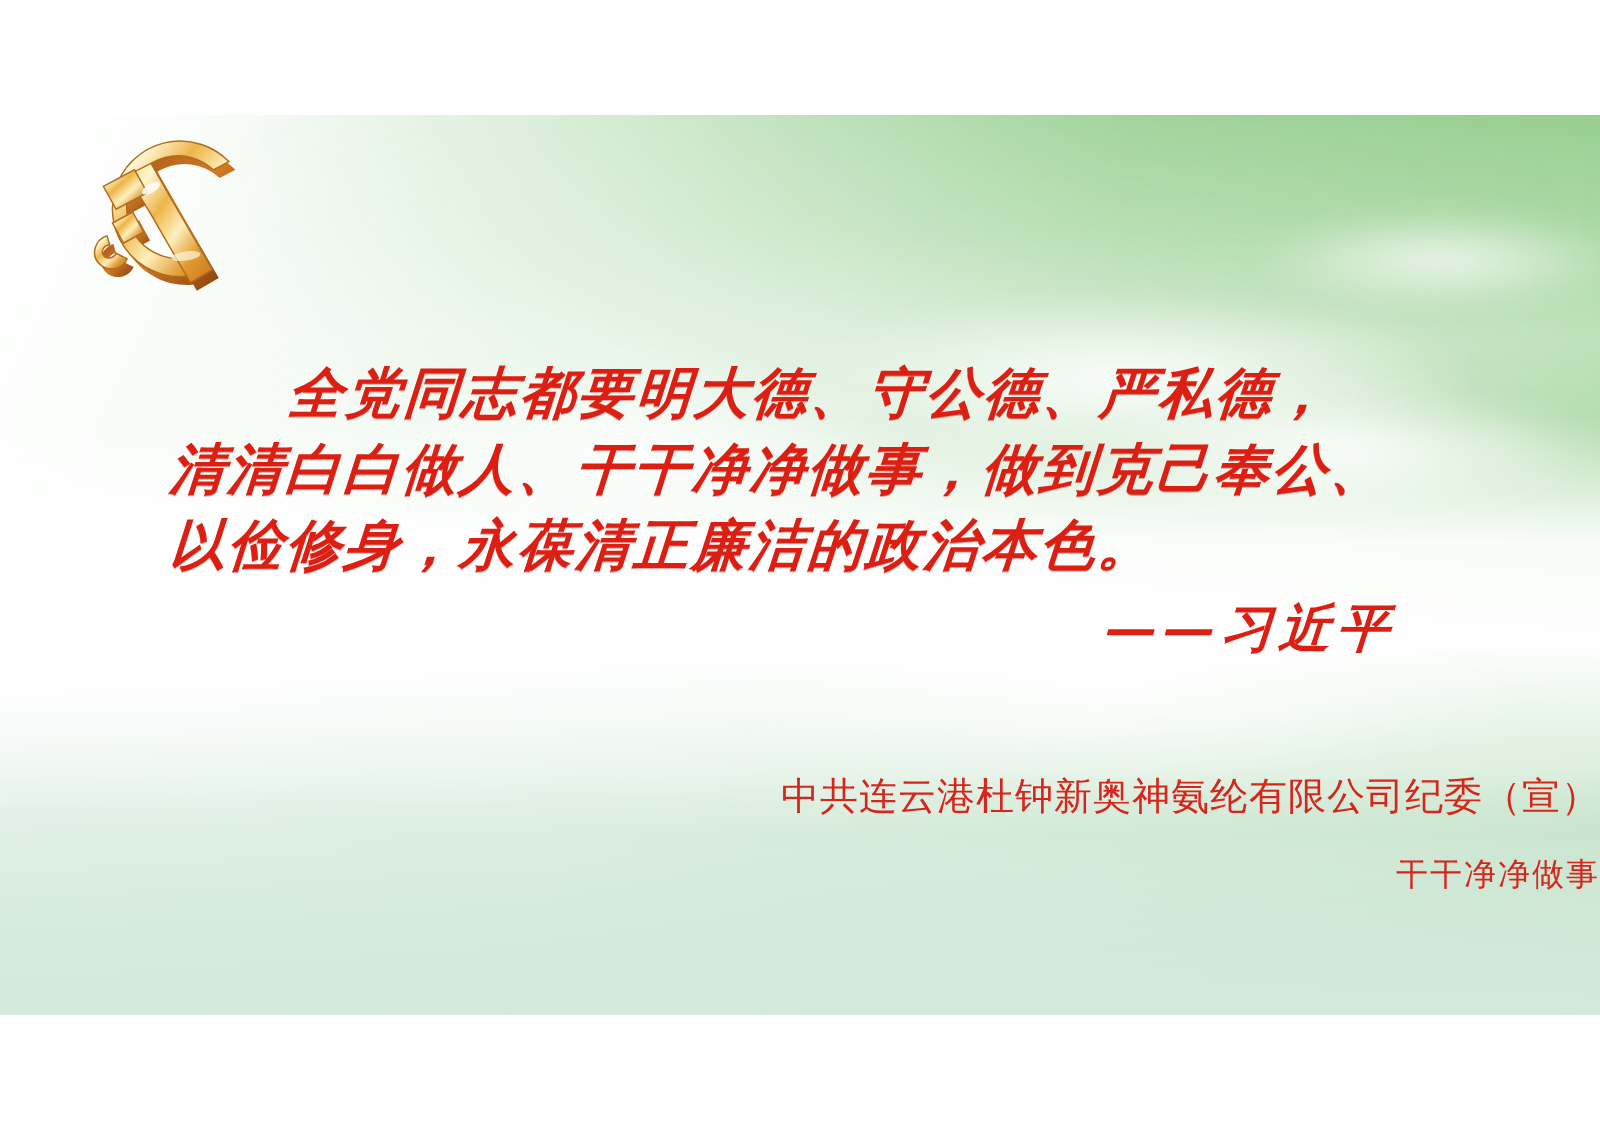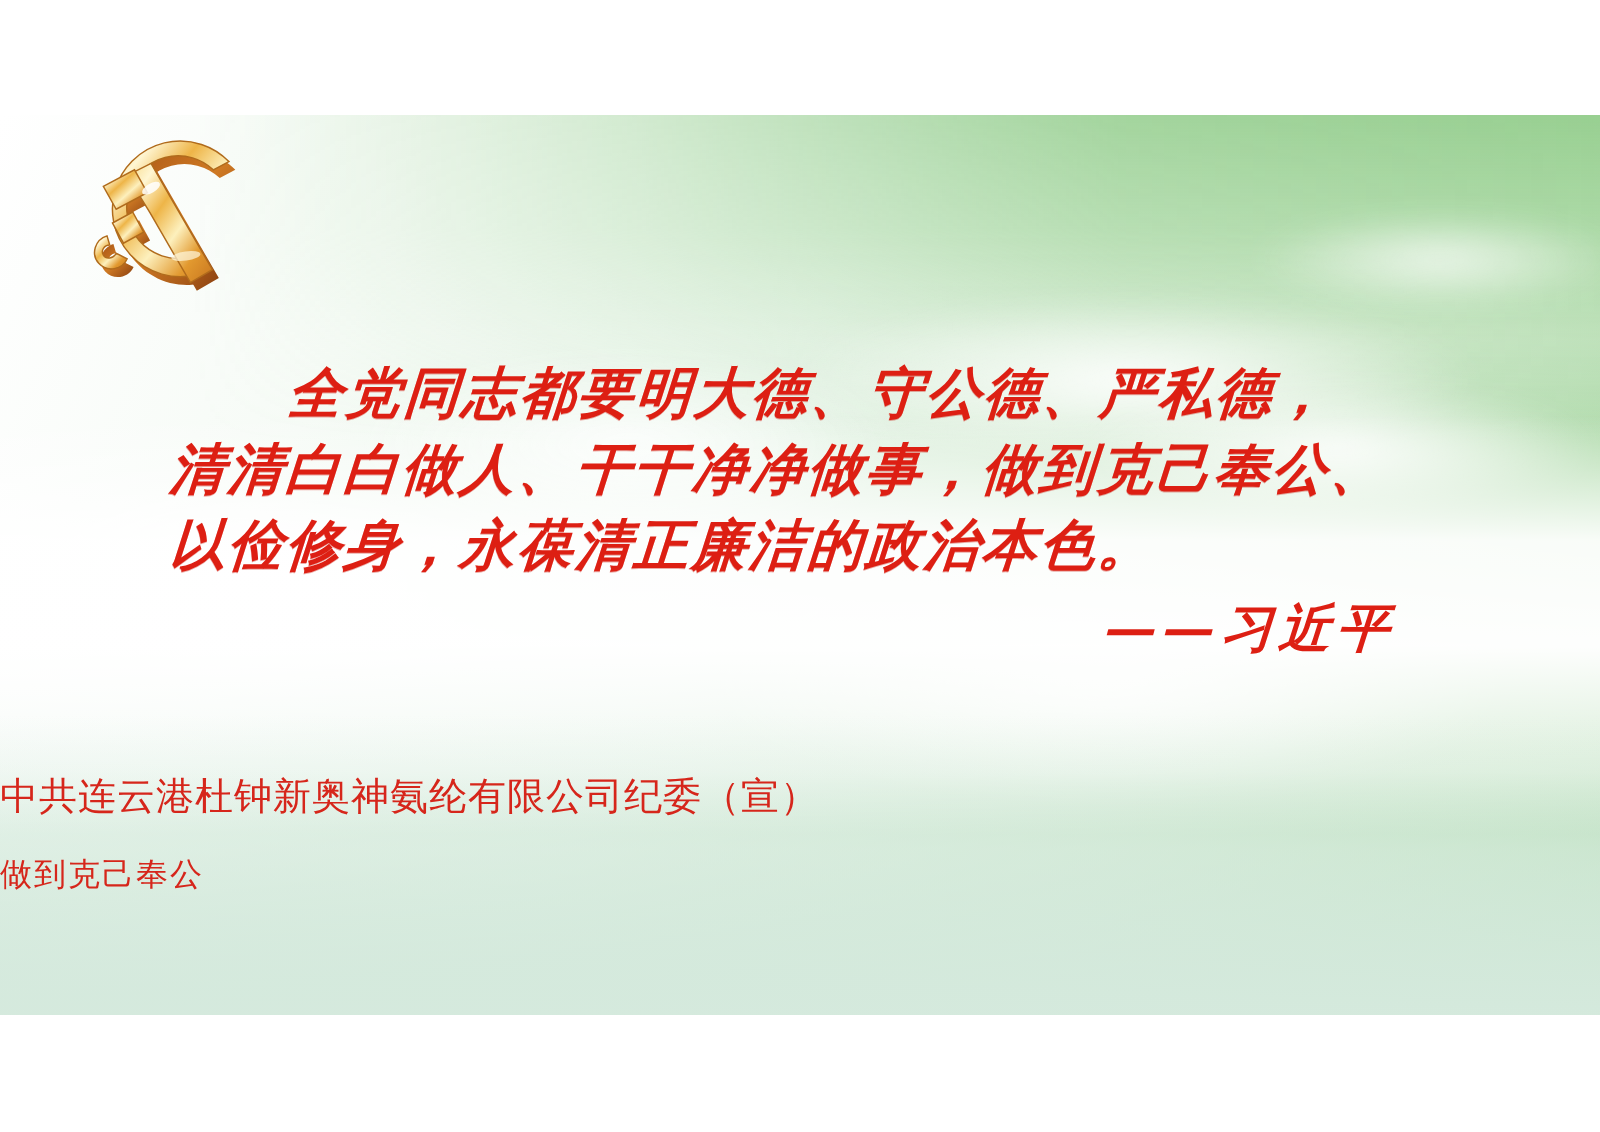--- a/index.html
+++ b/index.html
@@ -135,21 +135,21 @@
     font-style: italic;
     transform: skewX(-4deg);
   }
 
   
   .footer {
     position: absolute;
     left: 0;
     right: 0;
     top: 655px;
-    text-align: left;
+    text-align: right;
   }
   .org {
     color: #d6261b;
     font-family: "Liberation Sans", "DejaVu Sans", sans-serif;
     font-size: 38px;
     line-height: 52px;
     letter-spacing: 1px;
     font-weight: 500;
   }
   .date {
@@ -232,17 +232,17 @@
 
     <div class="quote-block">
       <div class="quote-line l1">全党同志都要明大德、守公德、严私德，</div>
       <div class="quote-line l2">清清白白做人、干干净净做事，做到克己奉公、</div>
       <div class="quote-line l3">以俭修身，永葆清正廉洁的政治本色。</div>
       <div class="attribution">——习近平</div>
     </div>
 
     <div class="footer">
       <div class="org">中共连云港杜钟新奥神氨纶有限公司纪委（宣）</div>
-      <div class="date">做到克己奉公</div>
+      <div class="date">干干净净做事</div>
     </div>
 
   </div>
 </div>
 
 </body></html>

